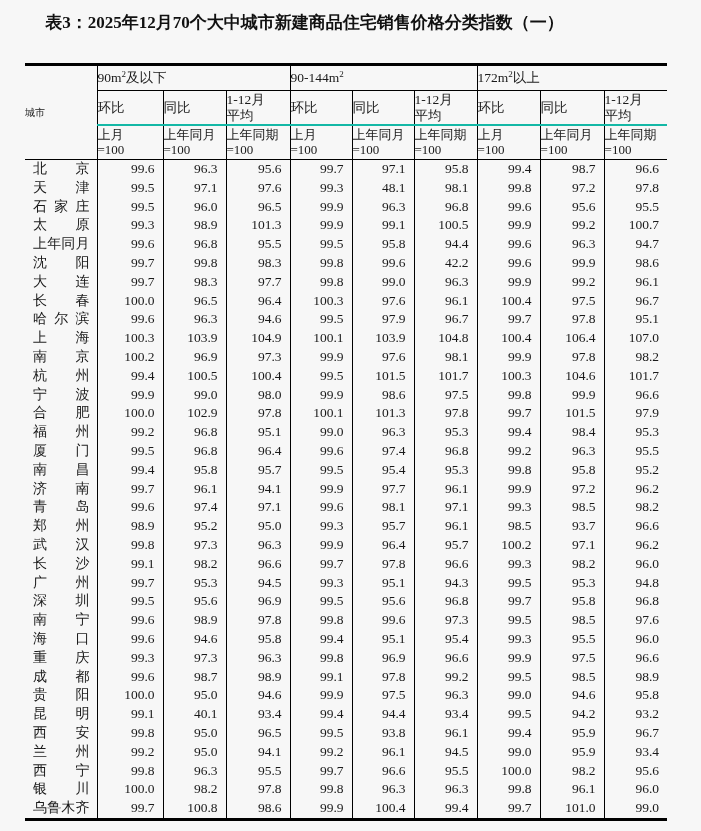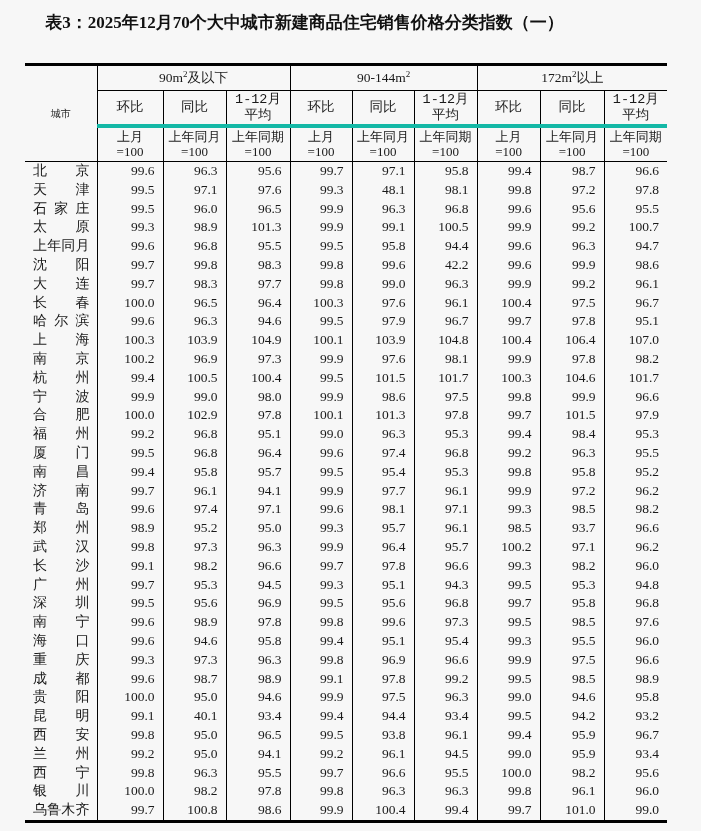--- a/index.html
+++ b/index.html
@@ -39,23 +39,23 @@
   table.idx th, table.idx td {
     padding: 0;
     font-weight: normal;
     vertical-align: middle;
   }
   
   table.idx th, table.idx td { border-right: 1px solid #000; }
   table.idx th:last-child, table.idx td:last-child { border-right: none; }
 
   
-  thead th { text-align: center; line-height: 1.12; }
+  thead th { text-align: left; line-height: 1.12; }
   thead tr.grp-row th { height: 24px; border-bottom: 1px solid #000; }
-  thead tr.metric-row th { height: 33px; border-bottom: 4px solid #14b8a6; white-space: pre-line; font-family: Liberation Mono, monospace; }
+  thead tr.metric-row th { height: 33px; border-bottom: 2px solid #14b8a6; white-space: pre-line; }
   thead tr.base-row th { height: 33px; border-bottom: 1px solid #000; white-space: pre-line; font-size: 13px; }
   th.city-h {
     border-bottom: 1px solid #000;
     font-size: 10px;
   }
   thead sup { font-size: 9px; line-height: 0; }
 
   
   tbody td { height: 18.8px; line-height: 18.8px; }
   tbody td.city {

